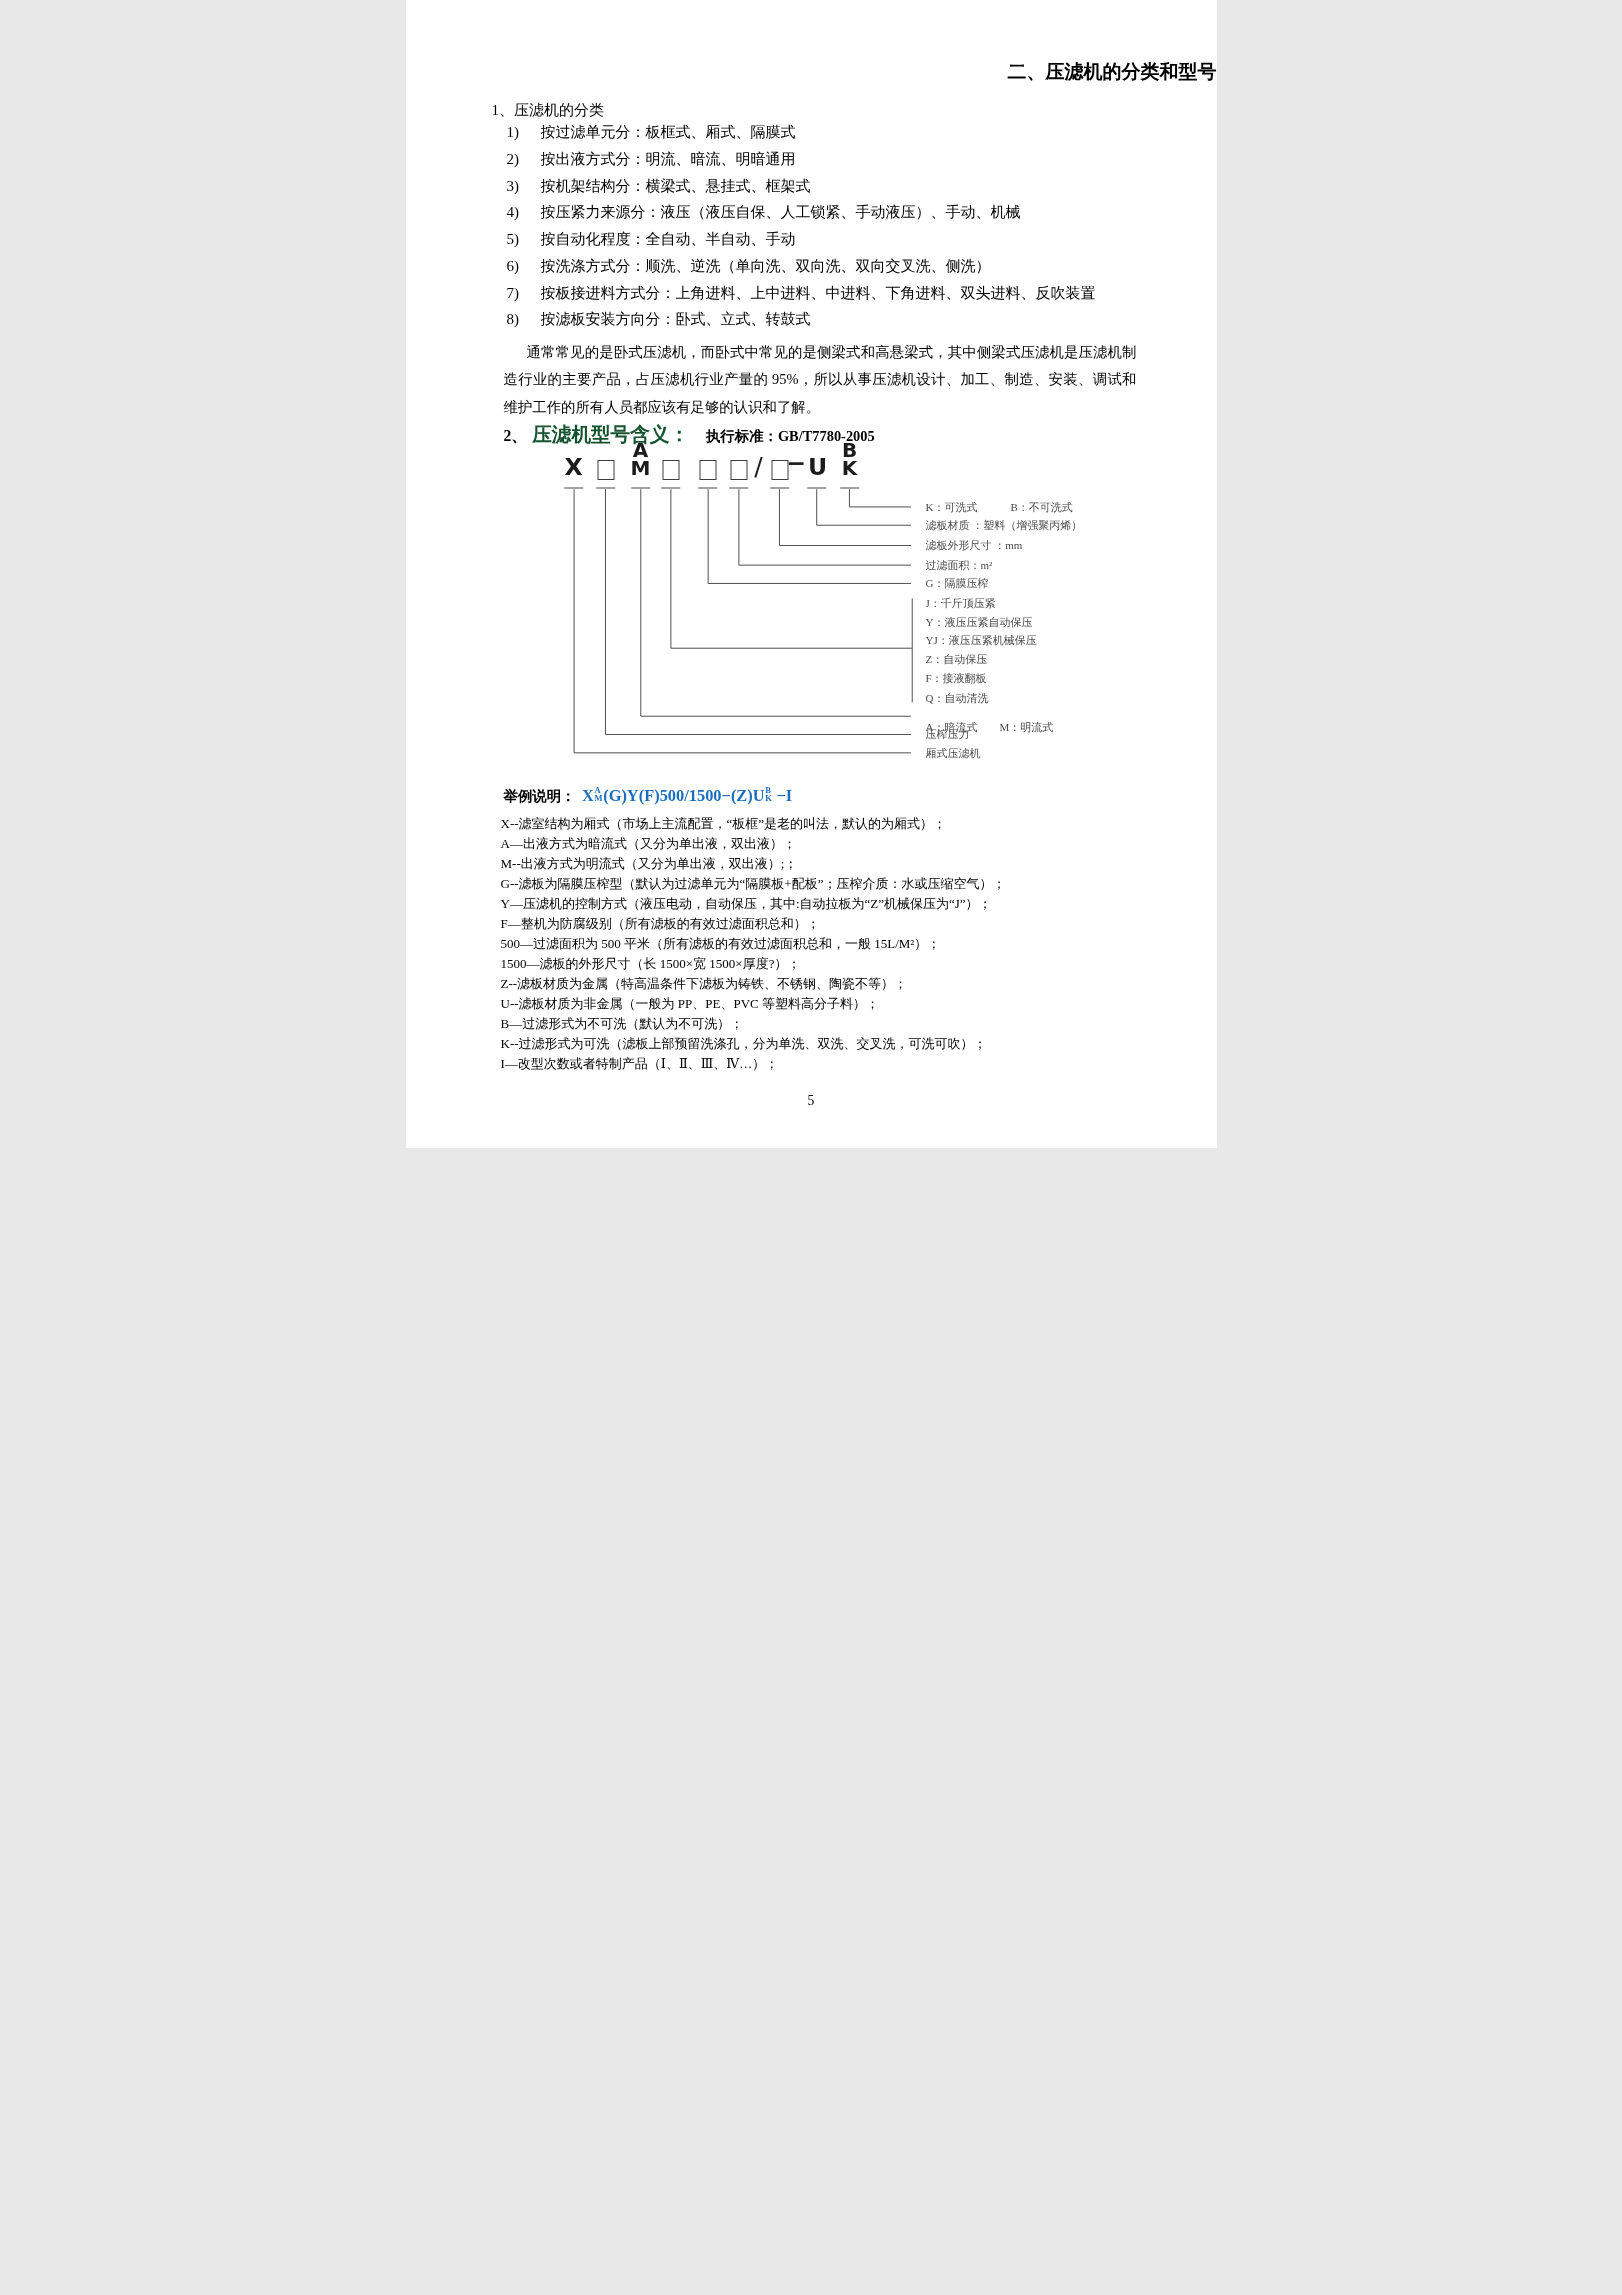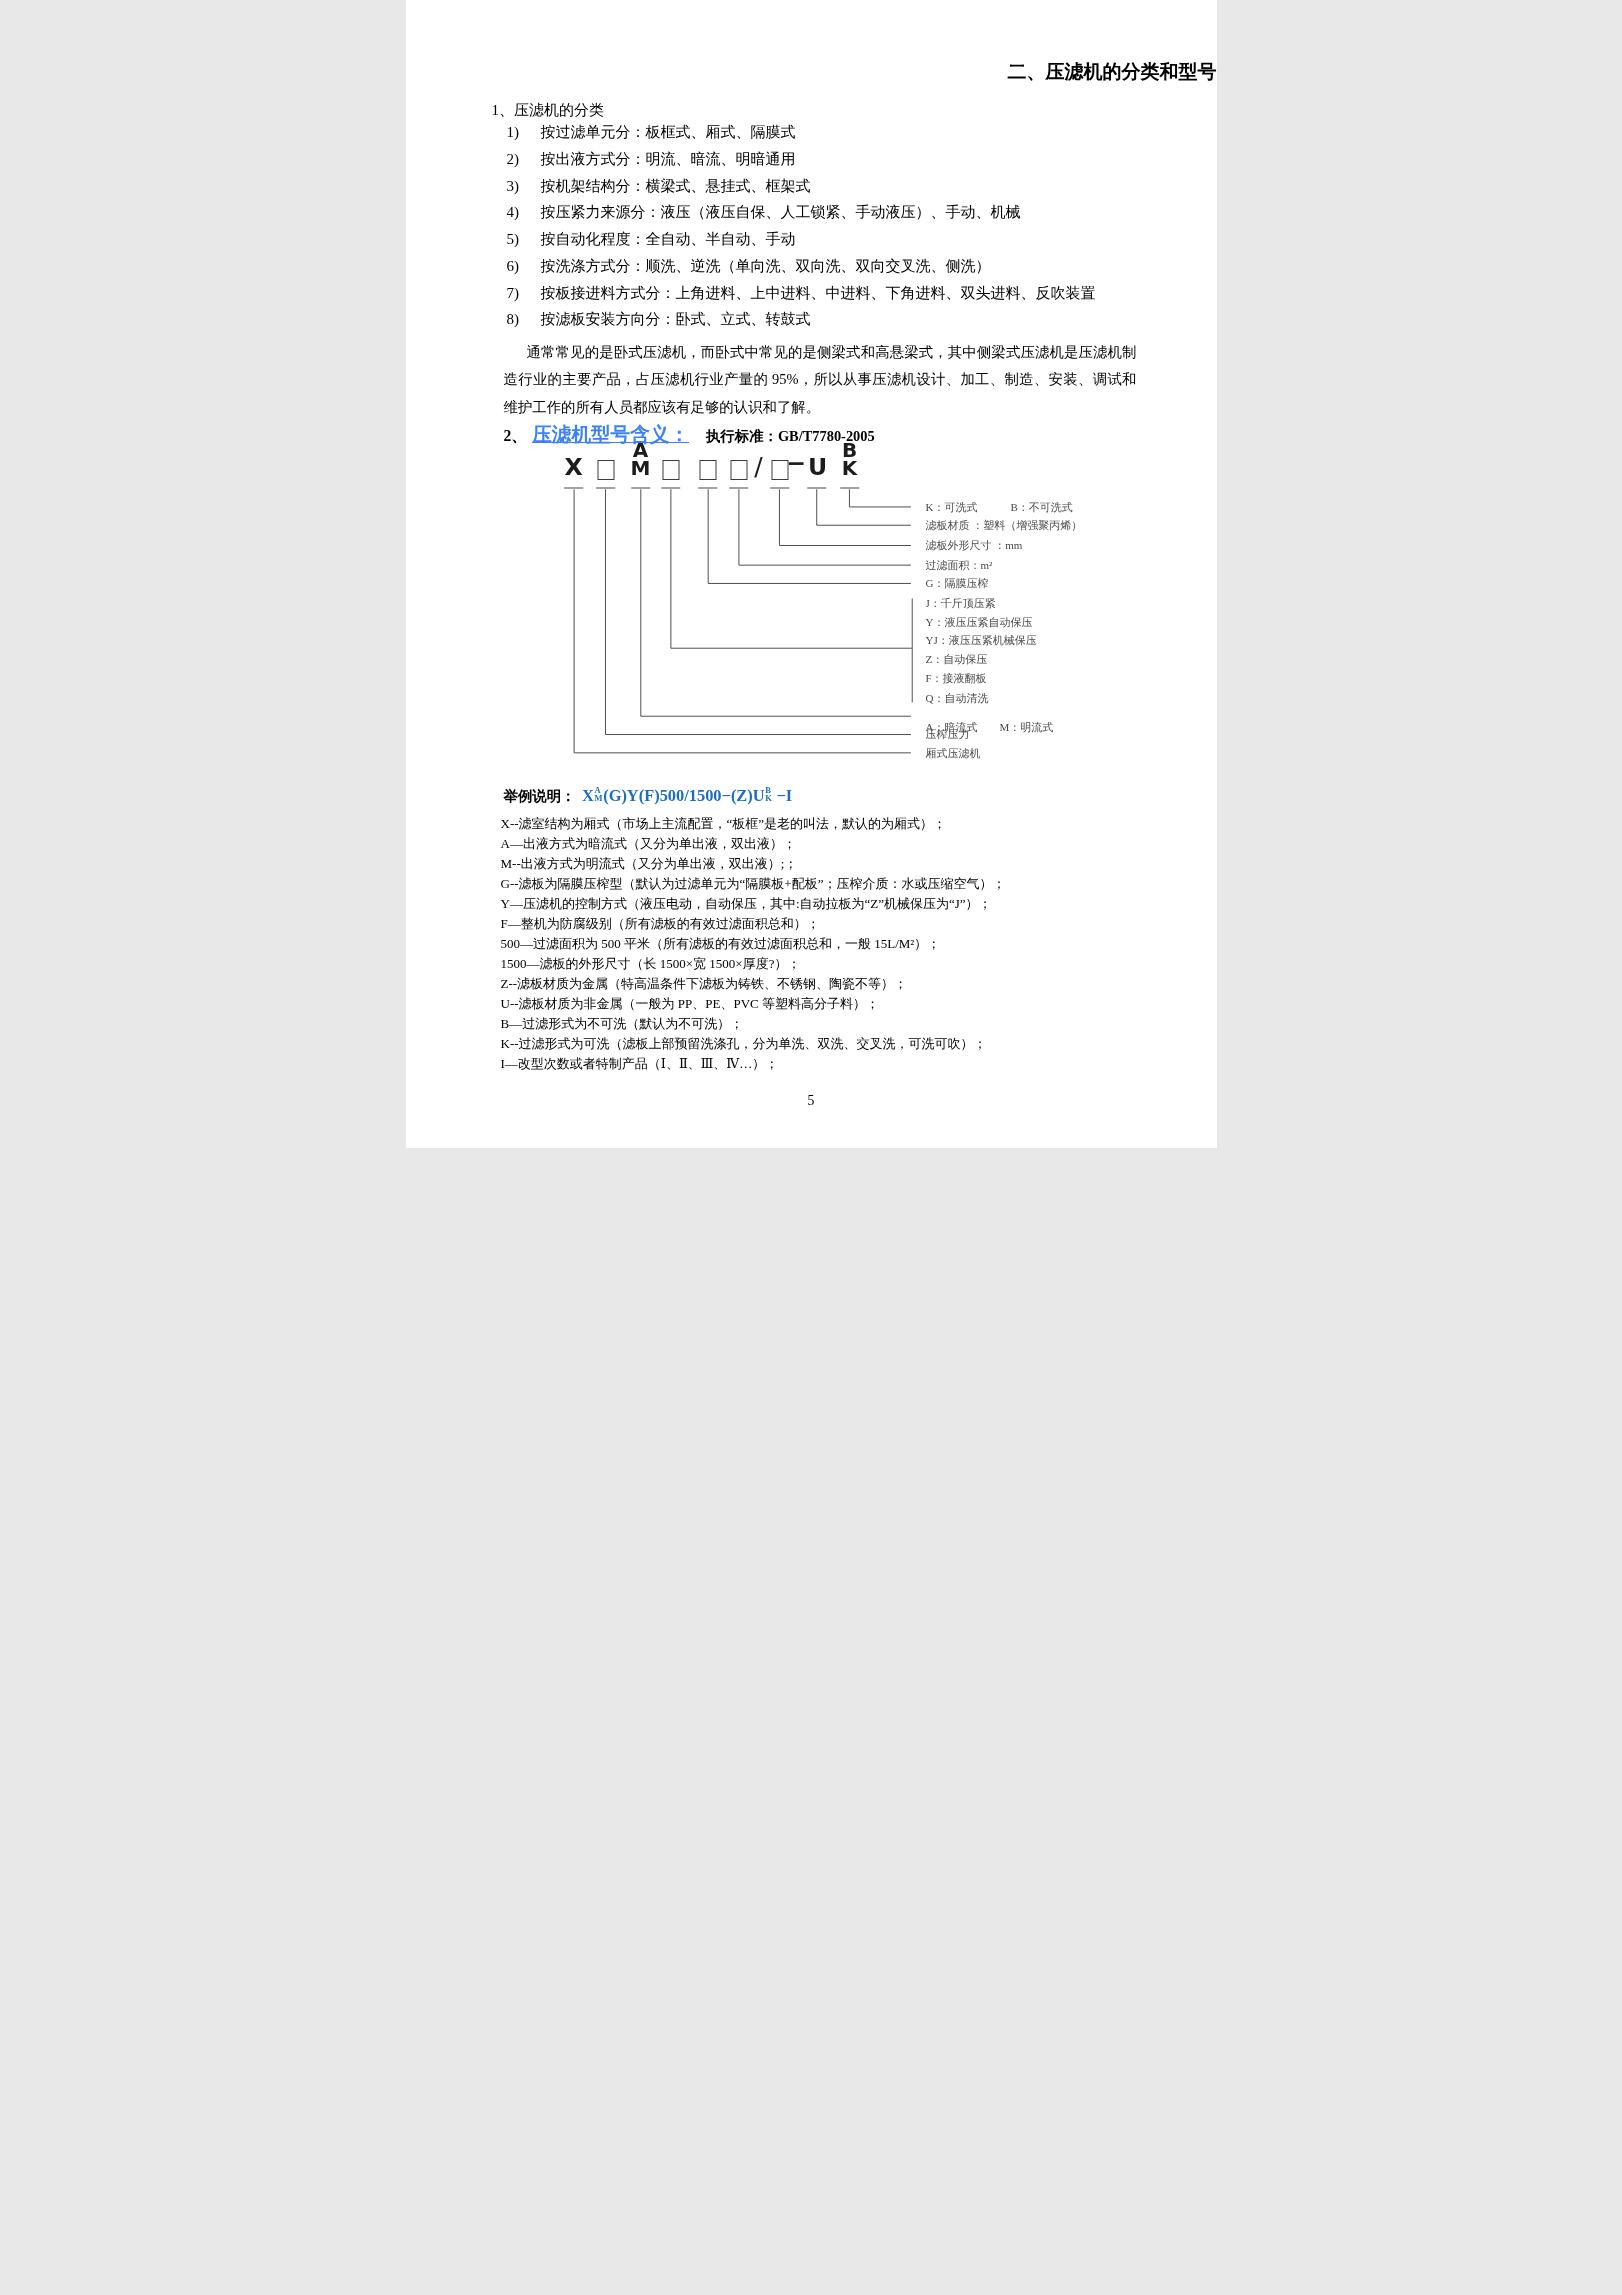--- a/index.html
+++ b/index.html
@@ -56,21 +56,21 @@
     <div class="li"><span class="num">5)</span><span>按自动化程度：全自动、半自动、手动</span></div>
     <div class="li"><span class="num">6)</span><span>按洗涤方式分：顺洗、逆洗（单向洗、双向洗、双向交叉洗、侧洗）</span></div>
     <div class="li"><span class="num">7)</span><span>按板接进料方式分：上角进料、上中进料、中进料、下角进料、双头进料、反吹装置</span></div>
     <div class="li"><span class="num">8)</span><span>按滤板安装方向分：卧式、立式、转鼓式</span></div>
   </div>
 
   <p class="para">通常常见的是卧式压滤机，而卧式中常见的是侧梁式和高悬梁式，其中侧梁式压滤机是压滤机制造行业的主要产品，占压滤机行业产量的 95%，所以从事压滤机设计、加工、制造、安装、调试和维护工作的所有人员都应该有足够的认识和了解。</p>
 
   <div class="h2row">
     <span class="h2num">2、</span>
-    <span class="h2blue" style="color: #3b82f6; text-decoration: underline;">压滤机型号含义：</span>
+    <span class="h2blue" style="color: #14532d;">压滤机型号含义：</span>
     <span class="std">执行标准：GB/T7780-2005</span>
   </div>
 
   <div class="diagram">
     <svg class="diag-lines" width="811" height="322" viewBox="0 0 1240 492">
       <g stroke="#4d4d4d" stroke-width="1.5" fill="none">
         <polyline points="257,66 257,469 772,469"></polyline>
         <polyline points="305,66 305,441 772,441"></polyline>
         <polyline points="359,66 359,413 772,413"></polyline>
         <polyline points="405,66 405,309 774,309"></polyline>

